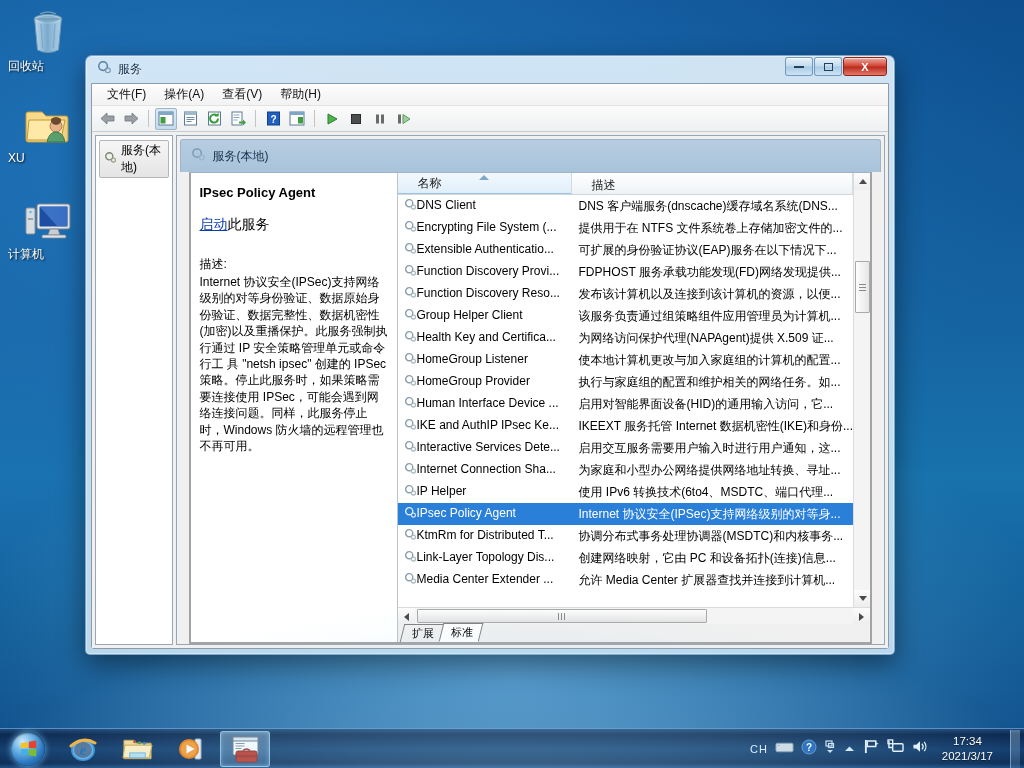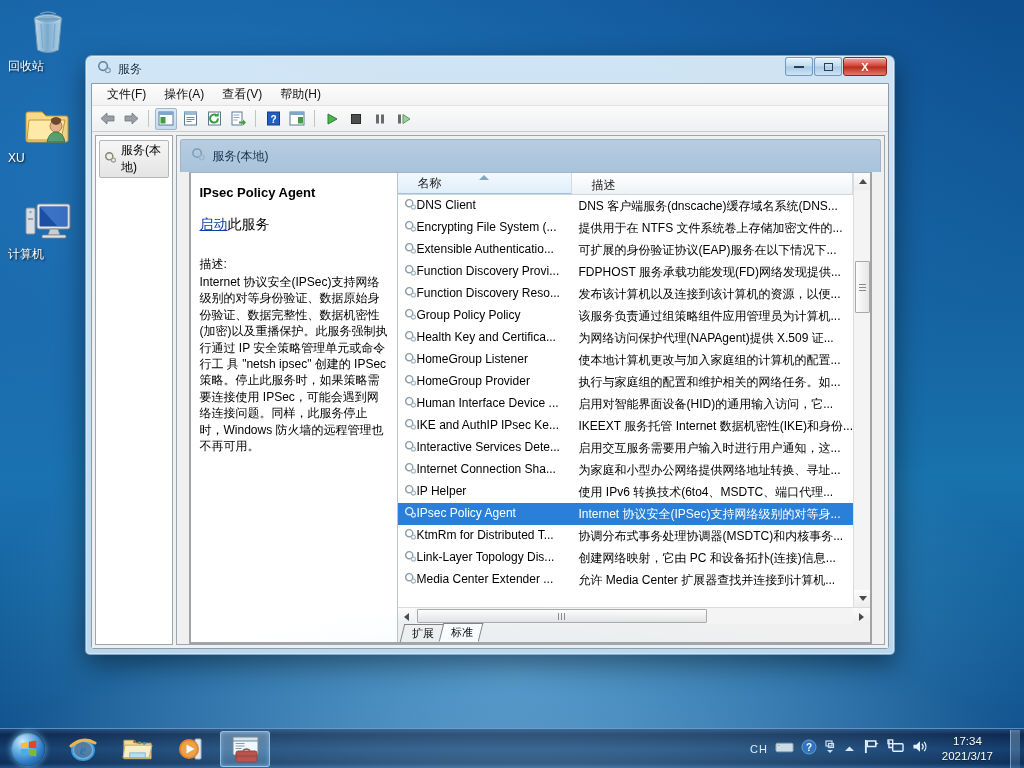--- a/index.html
+++ b/index.html
@@ -481,21 +481,21 @@
                           <span>Function Discovery Reso...</span>
                         </div>
                         <div class="cdesc">发布该计算机以及连接到该计算机的资源，以便...</div>
                       </div>
                       <div class="row">
                         <div class="cname">
                           <span><svg width="13" height="13" viewBox="0 0 16 16">
                               <circle cx="6.4" cy="6.4" r="4.4" fill="none" stroke="#8a9ca8" stroke-width="1.7"></circle>
                               <circle cx="11.6" cy="11.2" r="2.5" fill="none" stroke="#a7b6c0" stroke-width="1.4"></circle>
                             </svg></span>
-                          <span>Group Policy Policy</span>
+                          <span>Group Helper Client</span>
                         </div>
                         <div class="cdesc">该服务负责通过组策略组件应用管理员为计算机...</div>
                       </div>
                       <div class="row">
                         <div class="cname">
                           <span><svg width="13" height="13" viewBox="0 0 16 16">
                               <circle cx="6.4" cy="6.4" r="4.4" fill="none" stroke="#8a9ca8" stroke-width="1.7"></circle>
                               <circle cx="11.6" cy="11.2" r="2.5" fill="none" stroke="#a7b6c0" stroke-width="1.4"></circle>
                             </svg></span>
                           <span>Health Key and Certifica...</span>

